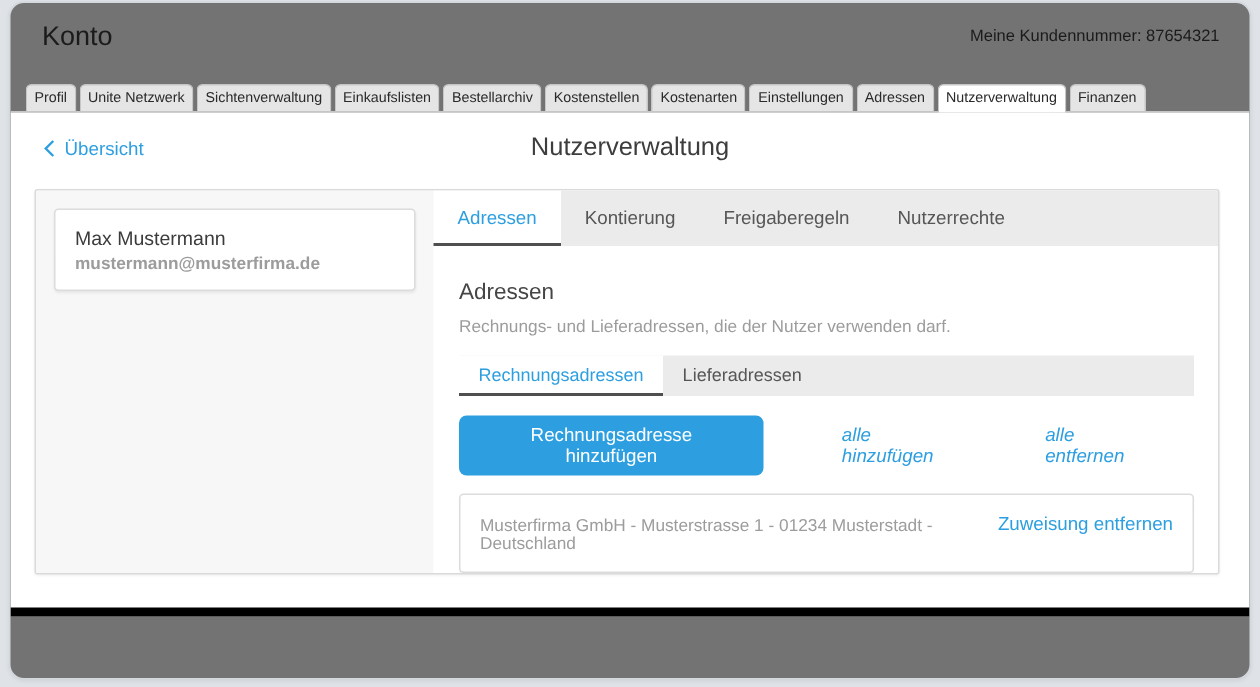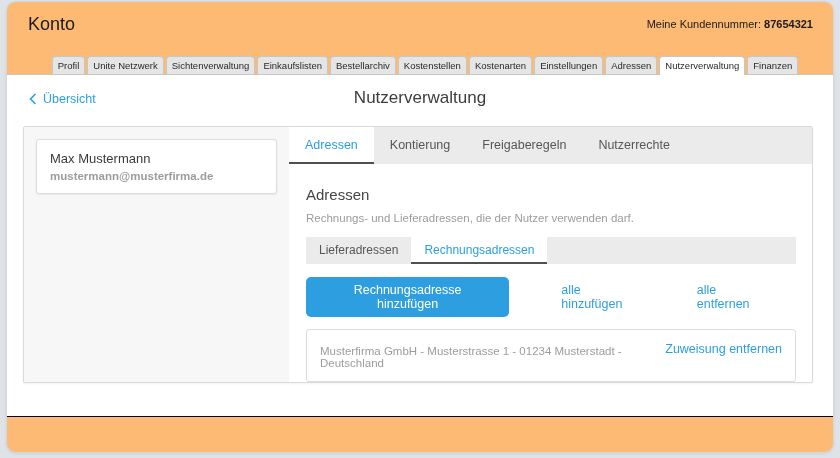--- a/index.html
+++ b/index.html
@@ -5,39 +5,39 @@
   html,body{margin:0;padding:0;}
   body{
     width:840px;height:458px;position:relative;
     background:#dfe3e7;
     font-family:"Liberation Sans",sans-serif;
     -webkit-font-smoothing:antialiased;
     overflow:hidden;
   }
   .window{
     position:absolute;left:6px;right:6px;top:1px;bottom:5px;
-    background:#fdba74;border:1px solid #d3d8dd;border-radius:10px;
+    background:#737373;border:1px solid #d3d8dd;border-radius:10px;
     box-shadow:0 1px 3px rgba(0,0,0,.08);
     overflow:hidden;
   }
   
   .header{display:flex;justify-content:space-between;align-items:flex-start;padding:11px 20px 0 21px;}
   .page-title{font-size:18px;font-weight:400;color:#1b1b1b;margin:0;line-height:22px;}
   .cust-num{font-size:11px;color:#1b1b1b;margin-top:5px;white-space:nowrap;}
-  .cust-num b{font-weight:700;}
+  .cust-num b{font-weight:400;}
   
-  .tabbar{display:flex;gap:2px;align-items:flex-end;padding-left:10px;margin-top:21px;border-bottom:1px solid #c6c6c6;justify-content:center;}
+  .tabbar{display:flex;gap:2px;align-items:flex-end;padding-left:10px;margin-top:21px;border-bottom:1px solid #c6c6c6;}
   .tab{
     font-size:9.5px;color:#2a2a2a;background:#e5e5e5;
     border:1px solid #c6c6c6;border-bottom:none;border-radius:4px 4px 0 0;
     padding:3px 5px;white-space:nowrap;cursor:pointer;line-height:11px;
   }
   .tab.active{background:#fff;margin-bottom:-1px;padding-bottom:4px;}
   
-  .tab-panel{border-bottom:1px solid #000000;padding-bottom:33px;background:#fff;}
+  .tab-panel{border-bottom:6px solid #000000;padding-bottom:22px;background:#fff;}
   .subheader{position:relative;height:51px;}
   .back-link{position:absolute;left:22px;top:17px;display:flex;align-items:center;gap:6px;
     color:#2d9fe0;font-size:12.5px;text-decoration:none;cursor:pointer;}
   .section-title{position:absolute;left:0;right:0;top:13px;text-align:center;
     font-size:17px;color:#3d3d3d;font-weight:400;}
   
   .main-card{margin:0 20px 0 16px;height:255px;border:1px solid #dadada;border-radius:2px;
     display:flex;box-shadow:0 1px 2px rgba(0,0,0,.05);overflow:hidden;background:#fff;}
   .sidebar{width:265px;flex:0 0 265px;background:#f7f7f8;padding:12px;box-sizing:border-box;}
   .user-card{background:#fff;border:1px solid #dcdcdc;border-radius:3px;
@@ -51,21 +51,21 @@
   .dtab.active{background:#fff;color:#2d9fe0;padding-bottom:9px;border-bottom:2px solid #4f4f4f;}
   .dcontent{padding:22px 16px 0 17px;}
   .sec-heading{font-size:15px;color:#454545;font-weight:400;}
   .sec-desc{font-size:11.5px;color:#9c9c9c;margin-top:9px;}
   .sstrip{display:flex;background:#ebebeb;margin-top:13px;}
   .stab{font-size:12px;color:#565656;padding:6px 13px;cursor:pointer;line-height:15px;}
   .stab.active{background:#fff;color:#2d9fe0;padding-bottom:4px;border-bottom:2px solid #4f4f4f;}
   .actions{margin-top:13px;display:flex;align-items:center;gap:28px;}
   .btn{background:#2d9fe0;border:none;color:#fff;font-size:12.5px;border-radius:5px;
     padding:6px 16px;margin-right:24px;cursor:pointer;font-family:"Liberation Sans",sans-serif;line-height:14px;}
-  .txt-link{color:#2d9fe0;font-size:12.5px;margin-right:24px;cursor:pointer;text-decoration:none;}
+  .txt-link{color:#2d9fe0;font-size:12.5px;margin-right:24px;cursor:pointer;text-decoration:none;font-style:italic;}
   .addr-card{margin-top:12px;border:1px solid #dcdcdc;border-radius:3px;
     box-shadow:0 1px 1px rgba(0,0,0,.05);padding:10px 13px 12px;
     display:flex;justify-content:space-between;align-items:flex-start;}
   .addr-name{font-size:13px;color:#3b3b3b;}
   .addr-details{font-size:11.5px;color:#9c9c9c;margin-top:5px;}
   .remove-link{color:#2d9fe0;font-size:12.5px;margin-top:2px;white-space:nowrap;cursor:pointer;text-decoration:none;}
 </style>
 </head>
 <body>
 
@@ -121,22 +121,22 @@
           <div class="dtab">Kontierung</div>
           <div class="dtab">Freigaberegeln</div>
           <div class="dtab">Nutzerrechte</div>
         </div>
 
         <div class="dcontent">
           <div class="sec-heading">Adressen</div>
           <div class="sec-desc">Rechnungs- und Lieferadressen, die der Nutzer verwenden darf.</div>
 
           <div class="sstrip">
+            <div class="stab active">Rechnungsadressen</div>
             <div class="stab">Lieferadressen</div>
-            <div class="stab active">Rechnungsadressen</div>
           </div>
 
           <div class="actions">
             <button class="btn">Rechnungsadresse hinzufügen</button>
             <a class="txt-link">alle hinzufügen</a>
             <a class="txt-link">alle entfernen</a>
           </div>
 
           <div class="addr-card">
             <div>

